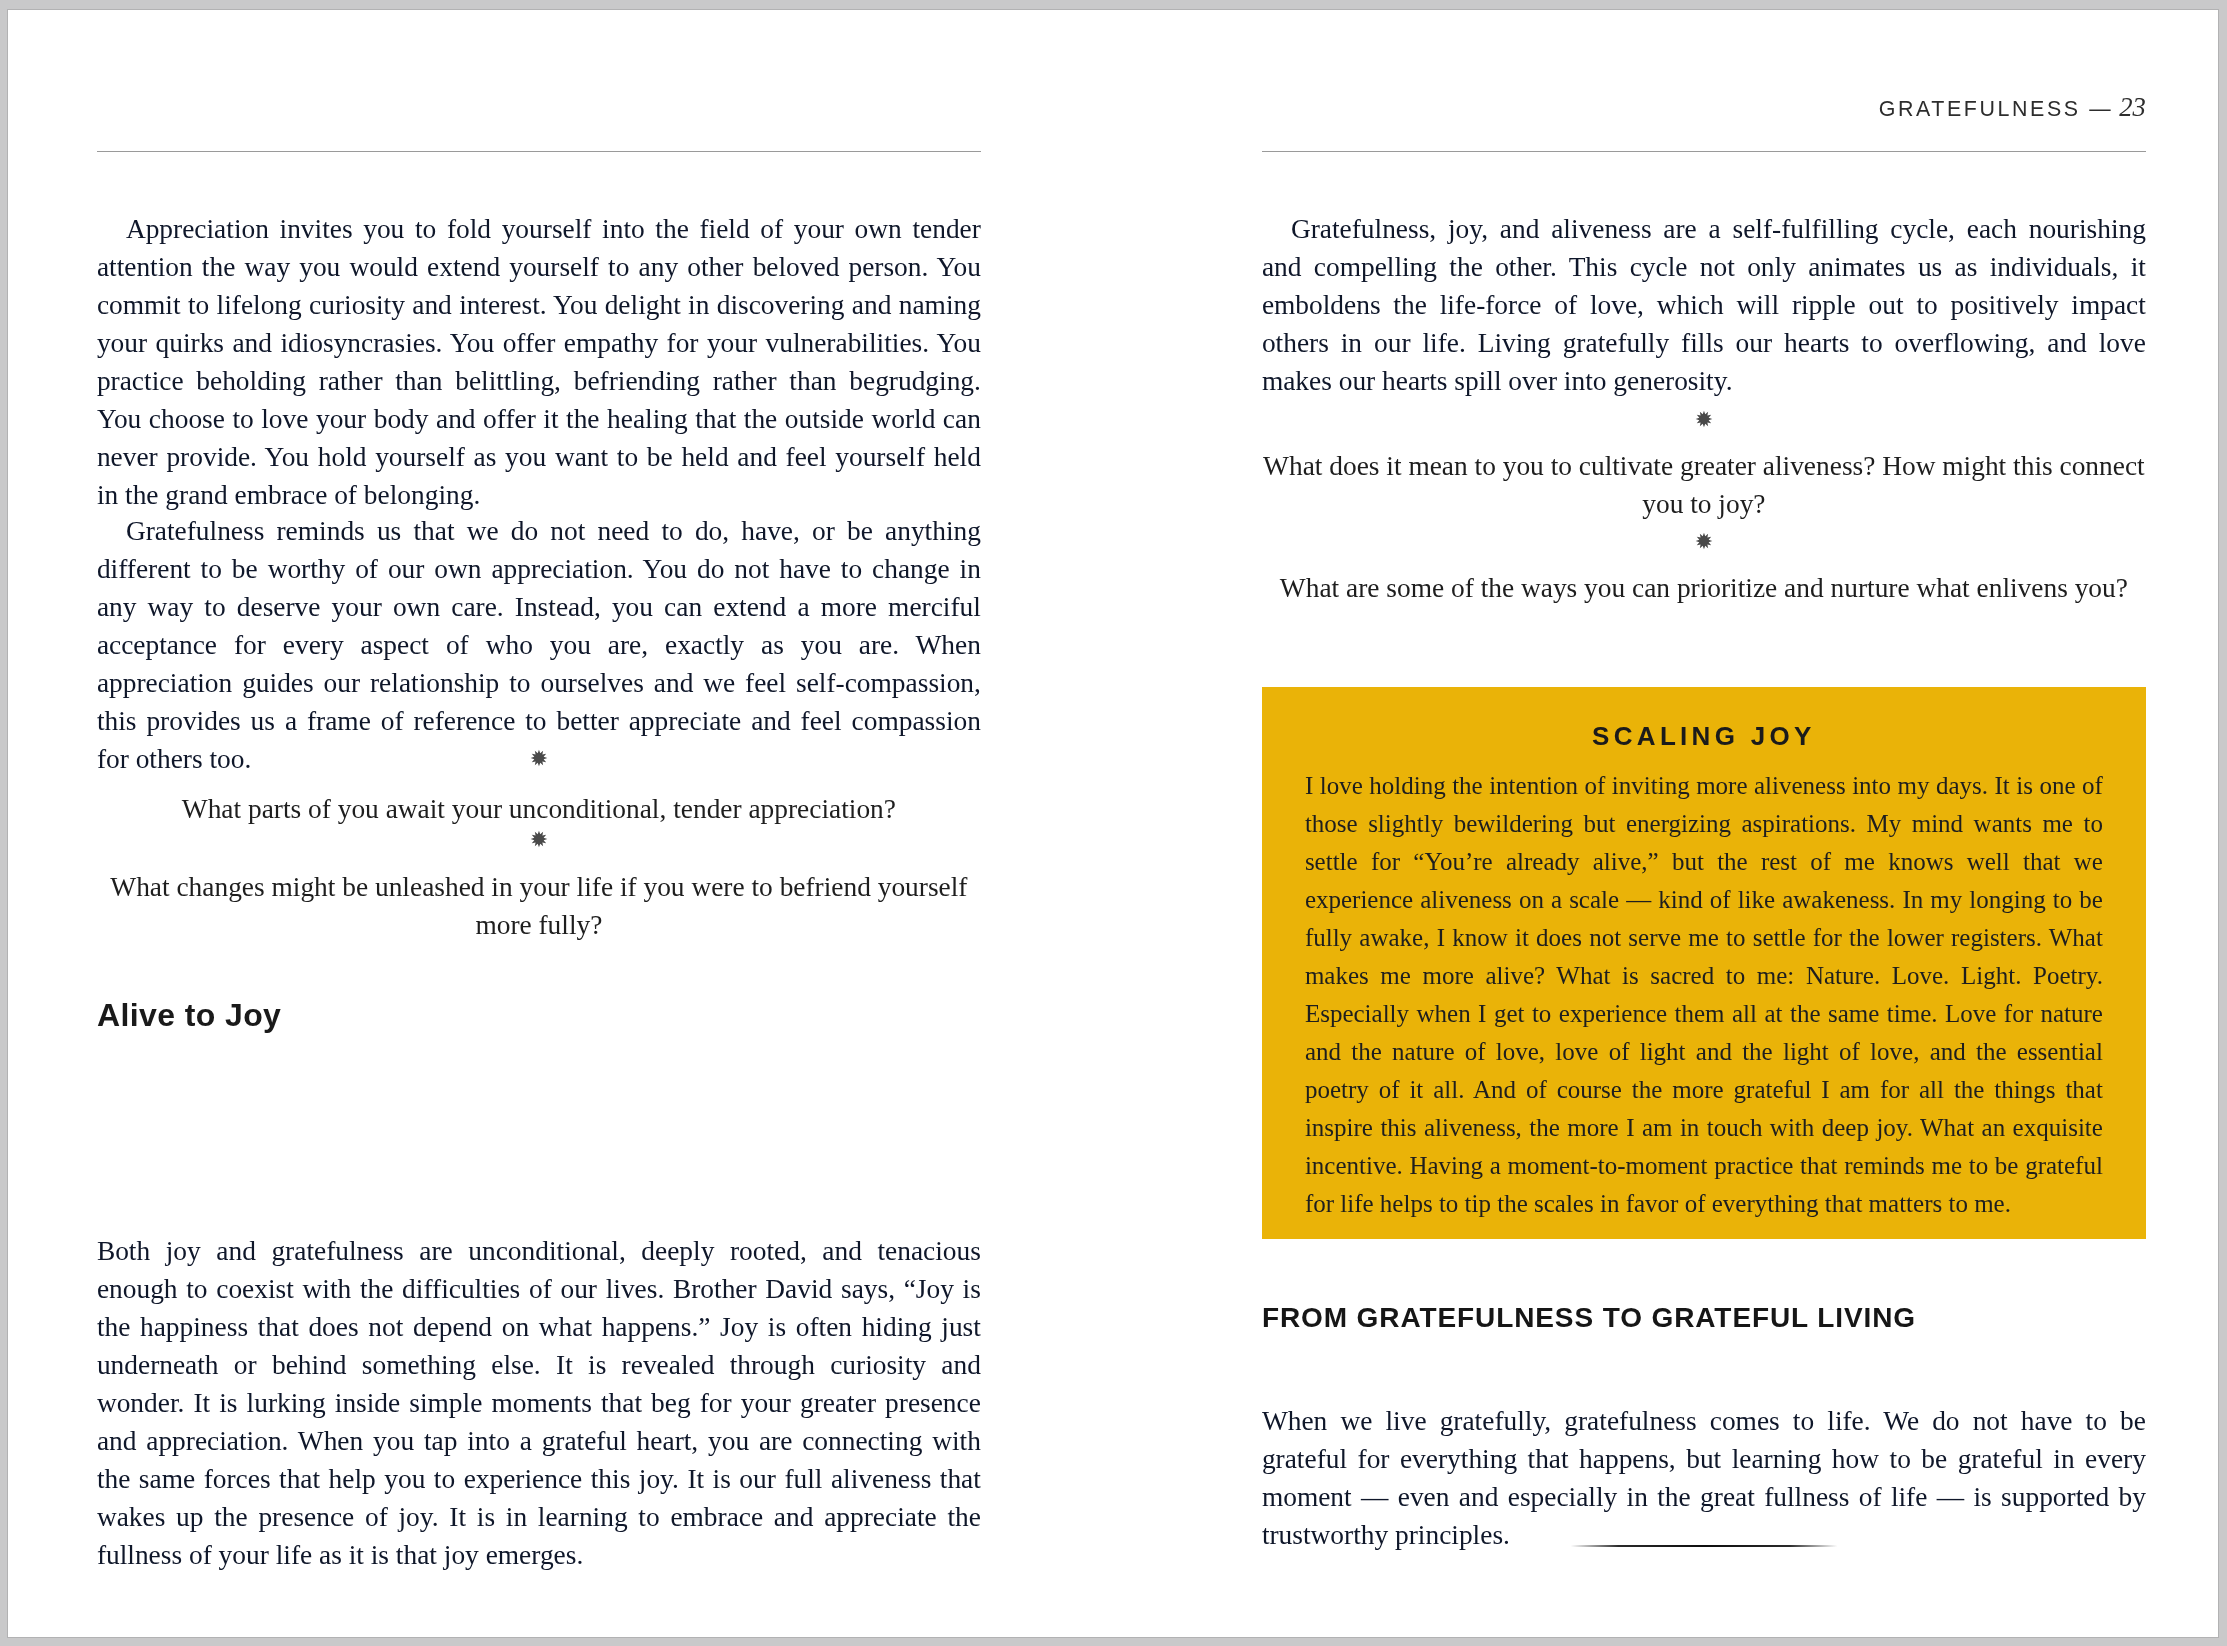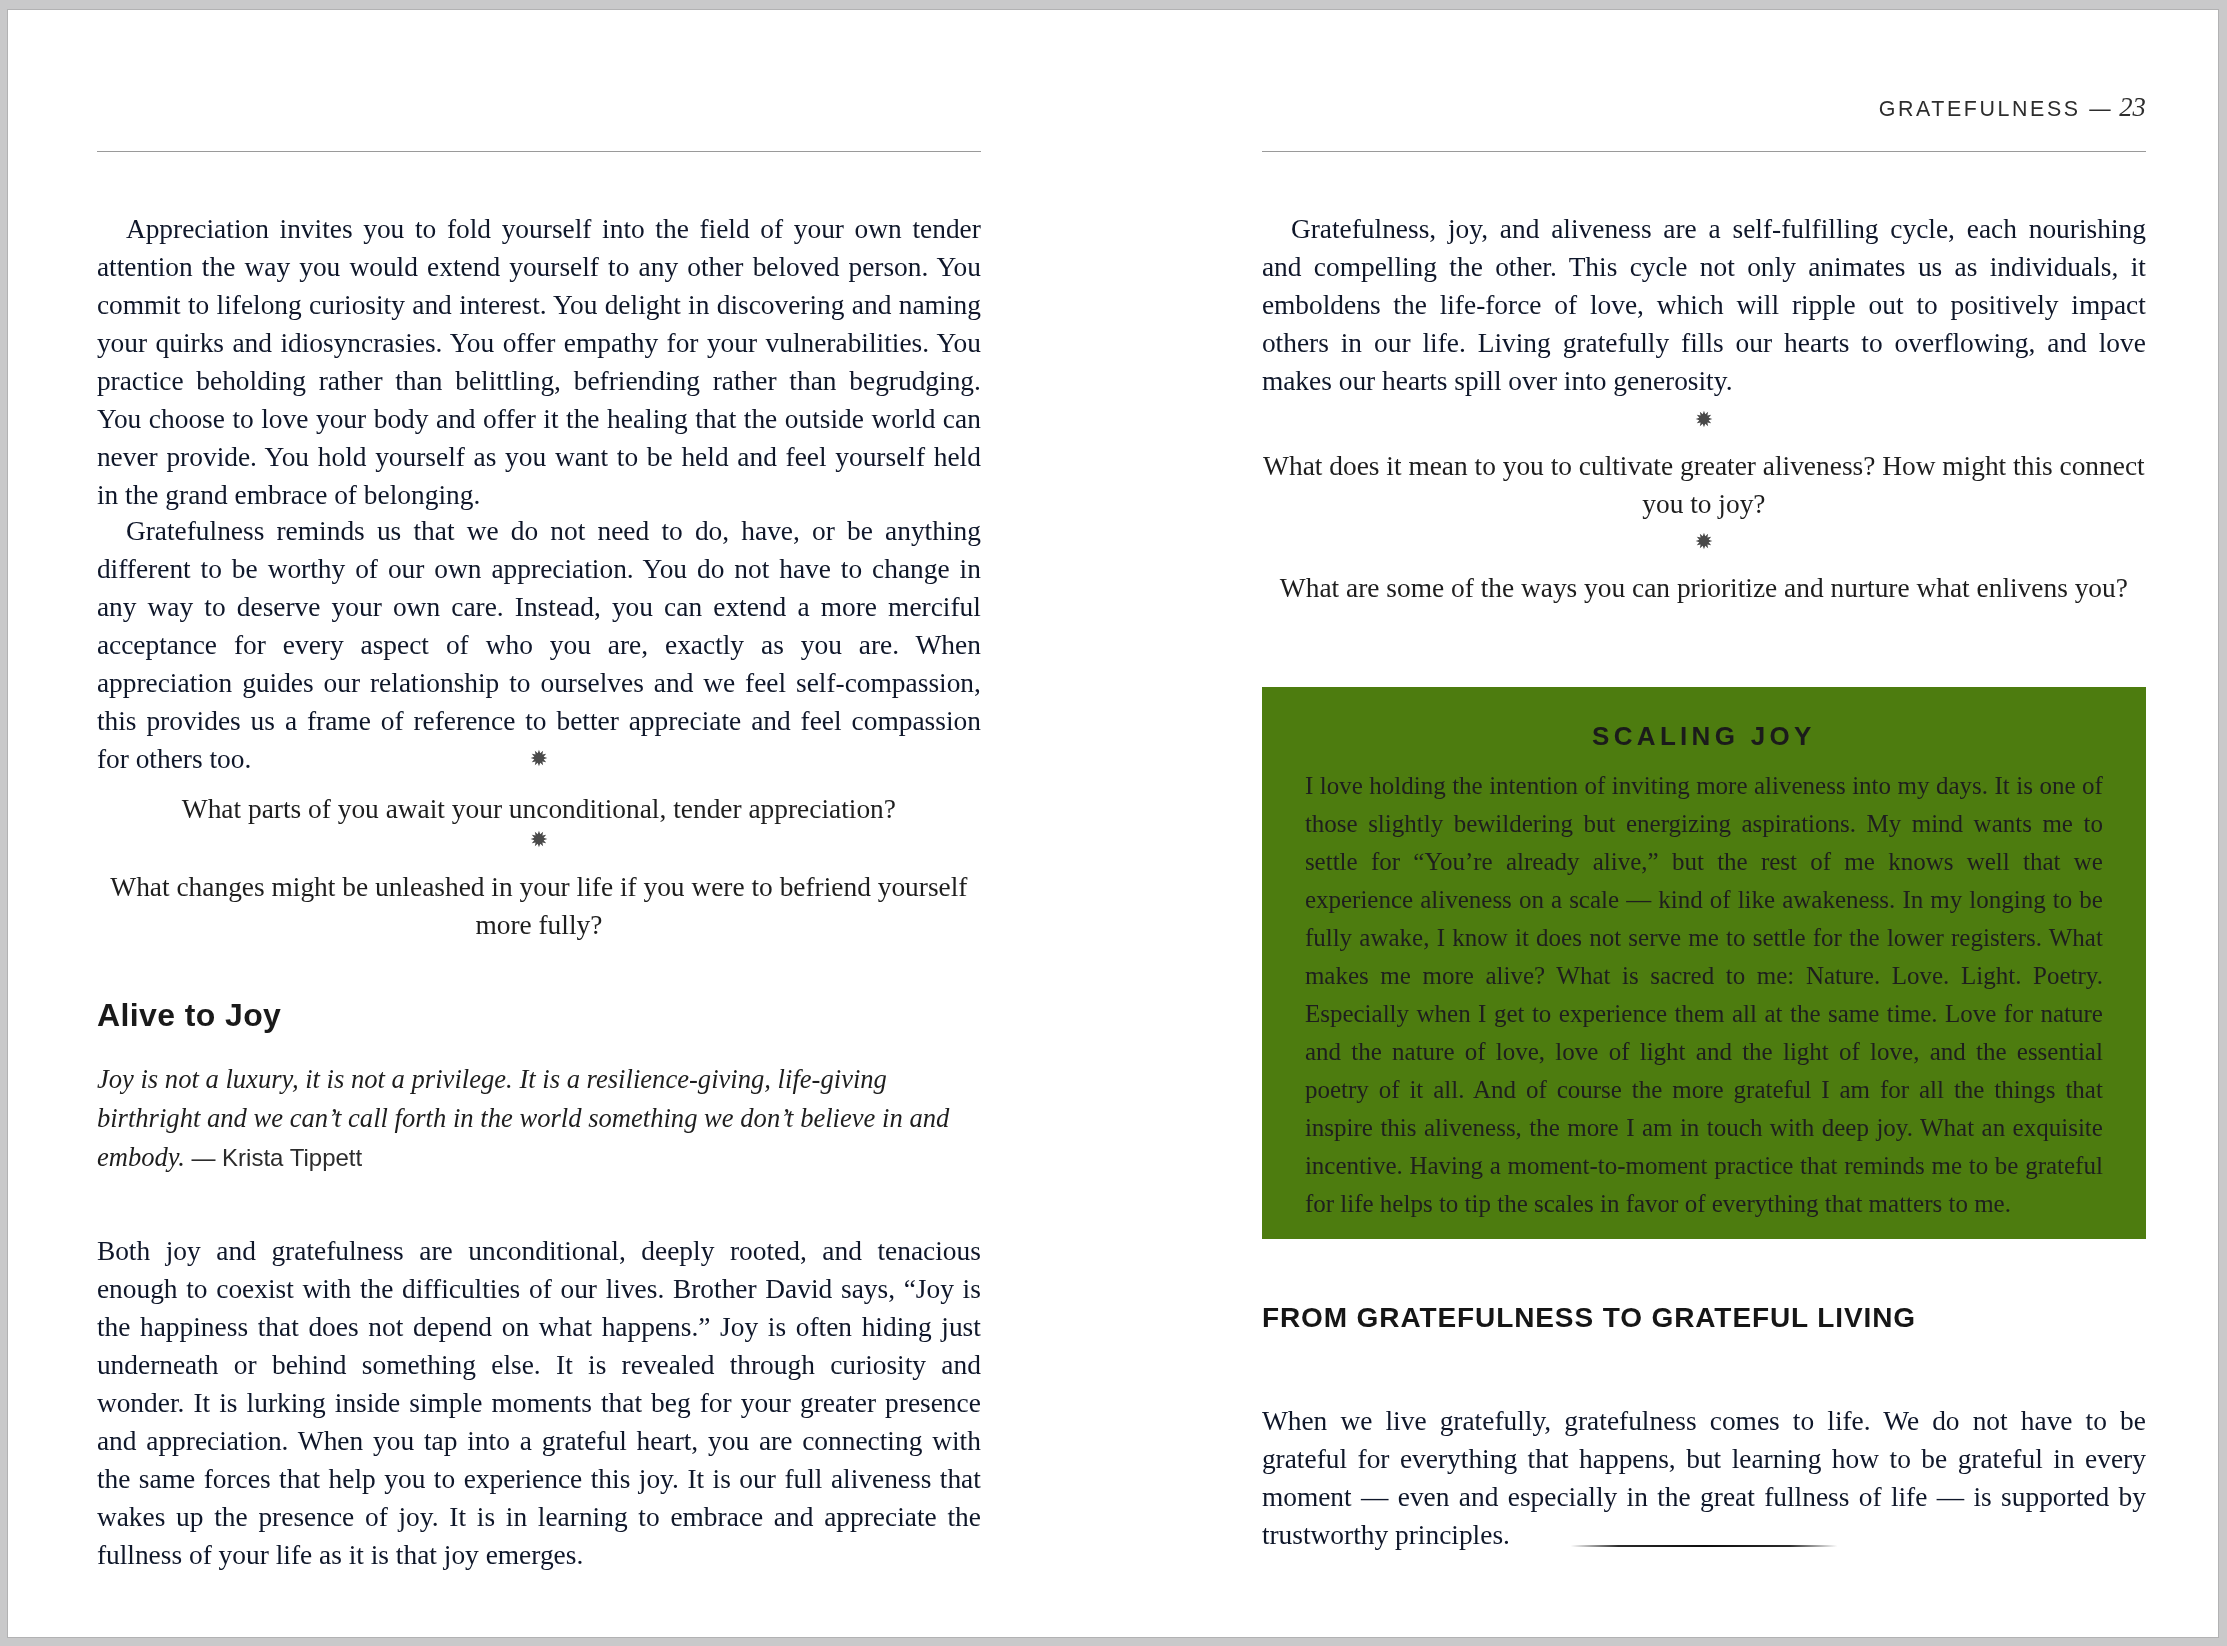--- a/index.html
+++ b/index.html
@@ -27,21 +27,21 @@
   .orn{text-align:center;font-family:"DejaVu Sans",sans-serif;font-size:22px;
     line-height:22px;color:#4a4a4a;}
 
   .h-alive{font-family:"Liberation Sans",sans-serif;font-weight:bold;font-size:32px;
     color:#1a1a1a;letter-spacing:0.4px;margin:0;}
   .quote{font-style:italic;font-size:26.6px;line-height:39px;color:#1e1e1e;
     text-align:left;margin:0;}
   .quote .attr{font-style:normal;font-family:"Liberation Sans",sans-serif;
     font-size:24px;color:#2c2c2c;}
 
-  .callout{top:677px;height:552px;background:#4d7c0f;box-sizing:border-box;
+  .callout{top:677px;height:552px;background:#eab308;box-sizing:border-box;
     padding:34px 43px 0 43px;}
   .callout-title{text-align:center;font-family:"Liberation Sans",sans-serif;
     font-weight:bold;font-size:26px;letter-spacing:4.3px;color:#1b1b1b;margin:0 0 15.4px 0;}
   .callout-body{font-size:25px;line-height:38px;color:#1e1e1e;text-align:justify;margin:0;}
 
   .h-from{font-family:"Liberation Sans",sans-serif;font-weight:bold;font-size:28px;
     letter-spacing:0.9px;color:#161616;margin:0;}
   .divider{top:1535px;left:50%;width:267px;height:2.6px;transform:translateX(-50%);
     background:linear-gradient(90deg,rgba(30,30,30,0) 0%,#2a2a2a 18%,#0e0e0e 50%,#2a2a2a 82%,rgba(30,30,30,0) 100%);}
 
@@ -68,21 +68,20 @@
     <p class="block body indent lp-p1">Appreciation invites you to fold yourself into the field of your own tender attention the way you would extend yourself to any other beloved person. You commit to lifelong curiosity and interest. You delight in discovering and naming your quirks and idiosyncrasies. You offer empathy for your vulnerabilities. You practice beholding rather than belittling, befriending rather than begrudging. You choose to love your body and offer it the healing that the outside world can never provide. You hold yourself as you want to be held and feel yourself held in the grand embrace of belonging.</p>
     <p class="block body indent lp-p2">Gratefulness reminds us that we do not need to do, have, or be anything different to be worthy of our own appreciation. You do not have to change in any way to deserve your own care. Instead, you can extend a more merciful acceptance for every aspect of who you are, exactly as you are. When appreciation guides our relationship to ourselves and we feel self-compassion, this provides us a frame of reference to better appreciate and feel compassion for others too.</p>
 
     <div class="block orn lp-orn1">✹</div>
     <p class="block question lp-q1">What parts of you await your unconditional, tender appreciation?</p>
     <div class="block orn lp-orn2">✹</div>
     <p class="block question lp-q2">What changes might be unleashed in your life if you were to befriend yourself more fully?</p>
 
     <h2 class="block h-alive lp-h">Alive to Joy</h2>
 
-    <p class="block quote lp-quote"><span>Joy is not a luxury, it is not a privilege. It is a resilience-giving, life-giving birthright and we can’t call forth in the world something we don’t believe in and embody. </span><span class="attr">— Krista Tippett</span></p>
 
     <p class="block body lp-p3">Both joy and gratefulness are unconditional, deeply rooted, and tenacious enough to coexist with the difficulties of our lives. Brother David says, “Joy is the happiness that does not depend on what happens.” Joy is often hiding just underneath or behind something else. It is revealed through curiosity and wonder. It is lurking inside simple moments that beg for your greater presence and appreciation. When you tap into a grateful heart, you are connecting with the same forces that help you to experience this joy. It is our full aliveness that wakes up the presence of joy. It is in learning to embrace and appreciate the fullness of your life as it is that joy emerges.</p>
   </div>
 
   <div class="col col-right">
     <div class="block running-head head-right">
       <span>GRATEFULNESS</span><span class="dash">—</span><span class="folio">23</span>
     </div>
     <div class="block rule"></div>
 

